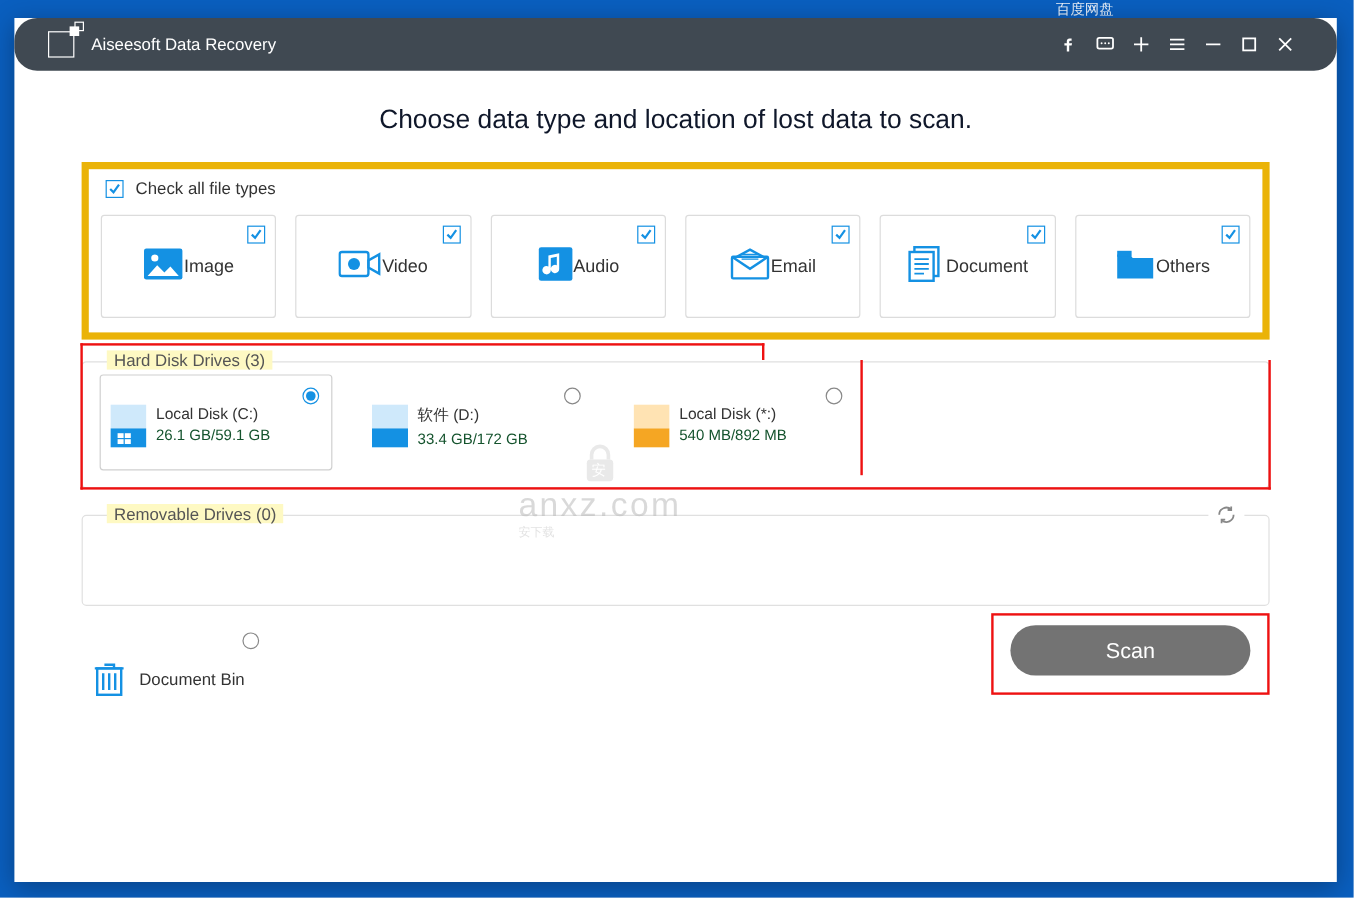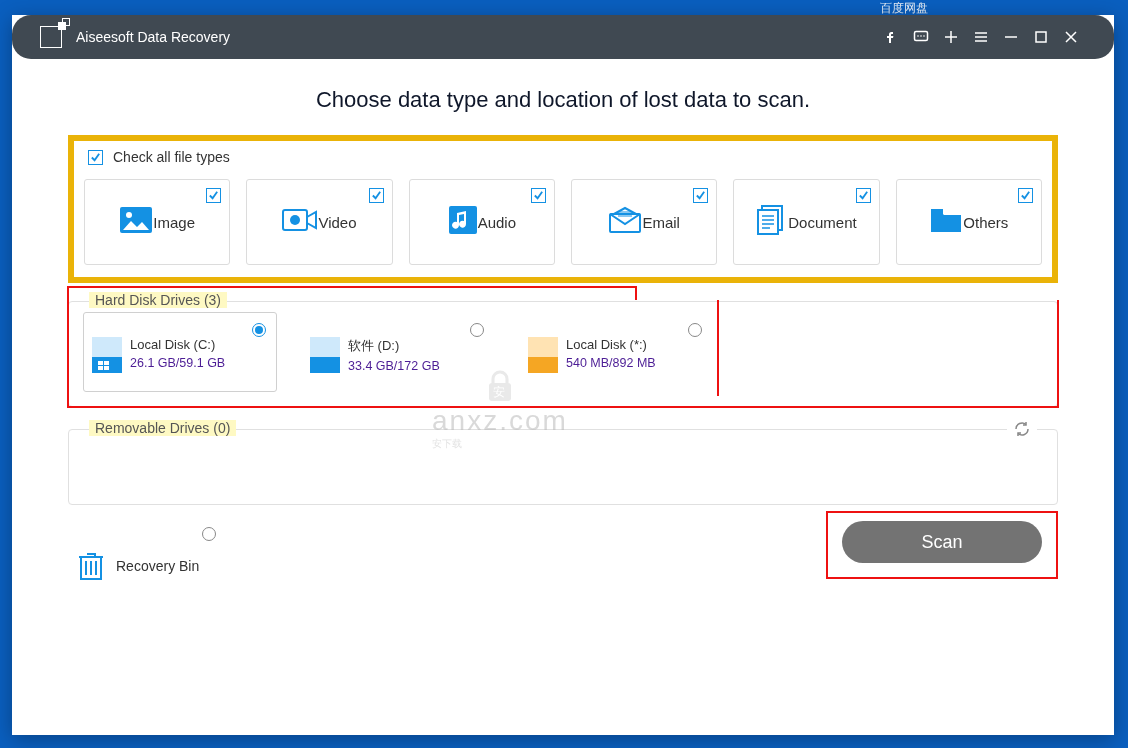--- a/index.html
+++ b/index.html
@@ -73,21 +73,21 @@
   }
   .drive.selected { border-color:#d0d0d0; }
   .drive .radio {
     position:absolute; right:10px; top:10px; width:14px; height:14px; border:1.5px solid #888;
     border-radius:50%; display:flex; align-items:center; justify-content:center;
   }
   .drive .radio.on { border-color:#1491e3; }
   .drive .radio.on::after { content:""; width:8px; height:8px; background:#1491e3; border-radius:50%; }
   .drive .dicon { position:absolute; left:8px; top:24px; width:30px; height:36px; }
   .drive .dname { font-size:13px; color:#333; margin-bottom:4px;}
-  .drive .dsize { font-size:12.5px; color:#4c1d95; }
+  .drive .dsize { font-size:12.5px; color:#14532d; }
 
   .removable-body { height:62px; }
 
   .recycle-row { display:flex; align-items:center; margin-top:6px; }
   .recycle-row .radio {
     width:14px; height:14px; border:1.5px solid #888; border-radius:50%;
     margin-left:134px; margin-right:0px;
   }
   .recycle-item { display:flex; align-items:center; margin-top:10px; }
   .recycle-item .binicon { margin-right:12px; margin-left:10px;}
@@ -329,21 +329,21 @@
     <div>
       <div class="recycle-row">
         <span class="radio" style="display:inline-block; width:14px; height:14px; border:1.5px solid #888; border-radius:50%;"></span>
       </div>
       <div class="recycle-item">
         <svg class="binicon" width="26" height="30" viewBox="0 0 26 30">
             <rect x="3" y="6" width="20" height="22" fill="none" stroke="#1491e3" stroke-width="2"></rect>
             <path d="M1 6h24M9 3h8v3" fill="none" stroke="#1491e3" stroke-width="2"></path>
             <path d="M8 10v14M13 10v14M18 10v14" stroke="#1491e3" stroke-width="2"></path>
           </svg>
-        <span>Recovery Bin</span>
+        <span>Document Bin</span>
       </div>
     </div>
 
     <div class="scan-box">
       <button class="scan-btn">Scan</button>
     </div>
 
     <div class="watermark">
       <svg class="lock" viewBox="0 0 34 34">
           <rect x="6" y="14" width="22" height="18" rx="3" fill="#ccc"></rect>

